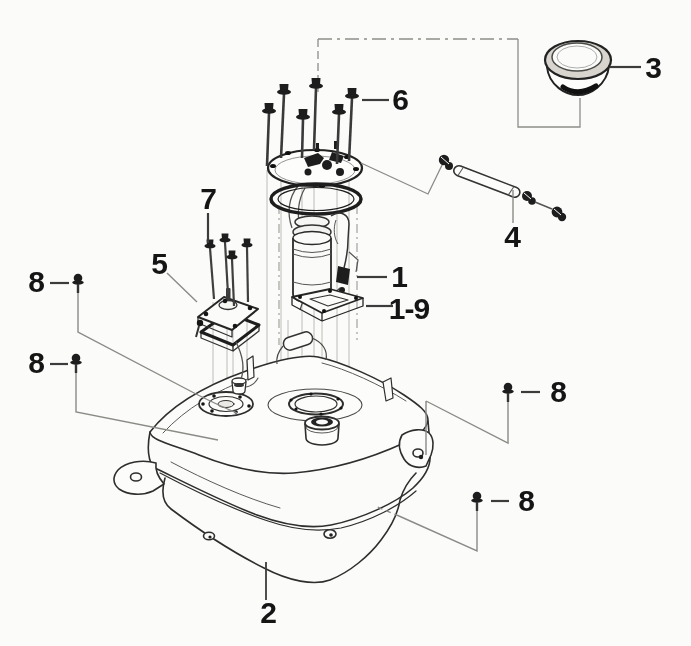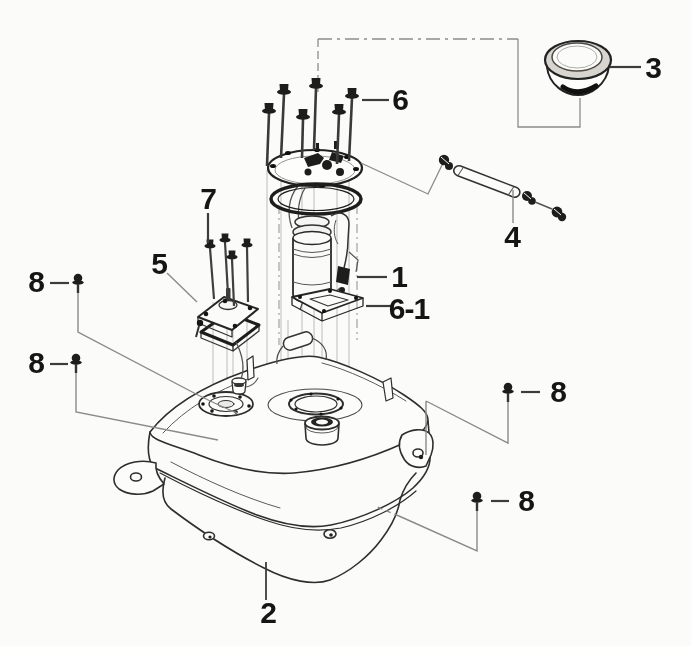--- a/index.html
+++ b/index.html
@@ -285,21 +285,21 @@
   <g>
     <use href="#screwC" x="78" y="281"></use>
     <use href="#screwC" x="76" y="361"></use>
     <use href="#screwC" x="508" y="390"></use>
     <use href="#screwC" x="477" y="499"></use>
   </g>
 
 </svg>
 
 <div class="callout" style="left:399px;top:277px">1</div>
-<div class="callout" style="left:409px;top:309px">6-1</div>
+<div class="callout" style="left:409px;top:309px">1-9</div>
 <div class="callout" style="left:268px;top:613px">2</div>
 <div class="callout" style="left:653px;top:68px">3</div>
 <div class="callout" style="left:512px;top:237px">4</div>
 <div class="callout" style="left:159px;top:264px">5</div>
 <div class="callout" style="left:400px;top:100px">6</div>
 <div class="callout" style="left:208px;top:199px">7</div>
 <div class="callout" style="left:36px;top:282px">8</div>
 <div class="callout" style="left:36px;top:363px">8</div>
 <div class="callout" style="left:558px;top:392px">8</div>
 <div class="callout" style="left:526px;top:501px">8</div>

